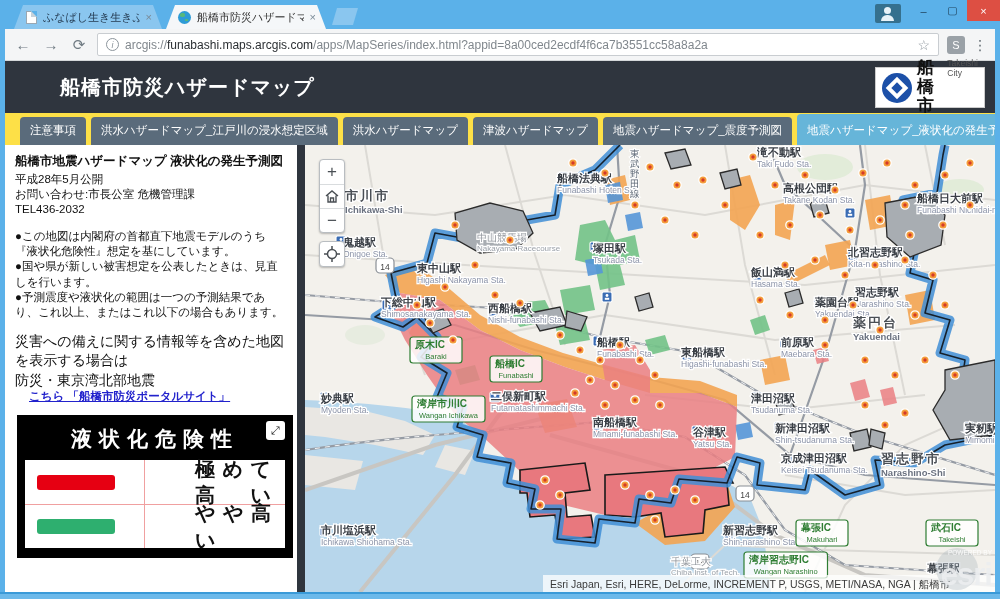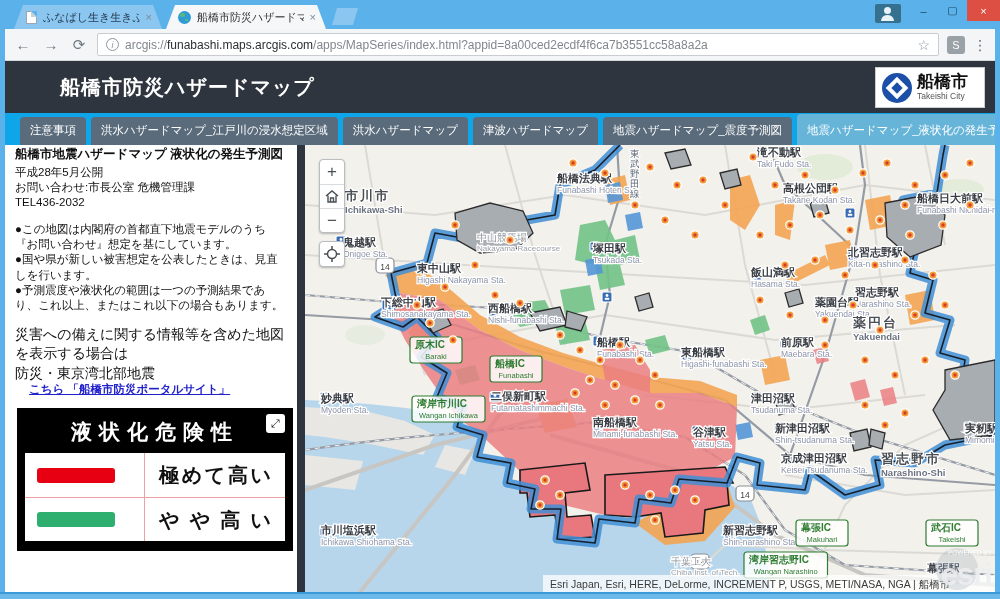--- a/index.html
+++ b/index.html
@@ -35,52 +35,52 @@
   .extbox { width:18px; height:18px; background:#9aa1a7; color:#fff; border-radius:3px; font-size:11px; display:flex; align-items:center; justify-content:center; }
   .menu3 { color:#5f686f; font-size:14px; letter-spacing:0; }
 
   
   .appheader { position:absolute; top:61px; left:5px; width:990px; height:52px; background:#2f353e; display:flex; align-items:center; }
   .apptitle { color:#fff; font-size:20px; font-weight:bold; margin-left:55px; letter-spacing:1px; }
   .citylogo { position:absolute; right:10px; top:6px; width:110px; height:41px; background:#fff; border:1px solid #ccc; display:flex; align-items:center; padding:0 6px; gap:5px; }
   .emblem { width:30px; height:30px; border-radius:50%; background:#1c50a8; position:relative; flex:none; }
   .emblem:before { content:""; position:absolute; left:7px; top:7px; width:16px; height:16px; background:#fff; transform:rotate(45deg); }
   .emblem:after { content:""; position:absolute; left:11px; top:11px; width:8px; height:8px; background:#1c50a8; transform:rotate(45deg); }
-  .logo-txt { display:flex; flex-direction:column; line-height:1.1; }
+  .logo-txt { display:flex; flex-direction:row; line-height:1.1; }
   .logo-jp { font-size:17px; font-weight:bold; color:#111; }
   .logo-en { font-size:8.5px; color:#555; }
 
   
-  .navtabs { position:absolute; top:113px; left:5px; width:990px; height:32px; background:#0ea5e9; }
+  .navtabs { position:absolute; top:113px; left:5px; width:990px; height:32px; background:#fde047; }
   #nav-tabs { list-style:none; display:flex; gap:5px; padding-left:15px; height:32px; align-items:flex-end; }
   .navtab { background:#5a6b7b; color:#fff; font-size:11.5px; padding:6px 10px 7px; border-radius:4px 4px 0 0; white-space:nowrap; }
   .navtab.active { background:#66b5d9; padding-top:9px; }
 
   
   .content { position:absolute; top:145px; left:5px; width:990px; height:447px; display:flex; }
-  .sidebar { width:292px; background:#fff; padding:1px 10px; overflow:hidden; font-size:12px; color:#111; line-height:1.32; }
+  .sidebar { width:292px; background:#fff; padding:8px 10px; overflow:hidden; font-size:12px; color:#111; line-height:1.32; }
   .sb-title { font-size:12.5px; font-weight:bold; white-space:nowrap; margin-bottom:2px; }
   .sb-line { font-size:11.5px; }
   .bullets { margin-top:12px; }
   .bullet { font-size:11.5px; }
   .sb-info { margin-top:12px; font-size:14px; }
   .sb-link { display:block; color:#2222cc; font-weight:bold; text-decoration:underline; font-size:11.5px; padding-left:14px; }
   .divider { width:8px; background:#2f353e; }
 
   
   .legendbox { margin:10px 2px 0 2px; background:#000; padding:6px 8px 10px; position:relative; width:276px; }
   .legend-title { color:#fff; font-size:21px; font-weight:bold; letter-spacing:7px; text-align:center; padding:4px 0 8px; }
   .legend-expand { position:absolute; top:6px; right:8px; width:19px; height:19px; background:#fff; border-radius:3px; color:#222; font-size:11px; display:flex; align-items:center; justify-content:center; }
   .ltable { background:#fff; }
   .lrow { display:flex; height:44px; border-top:1px solid #f0a0a0; }
   .lrow:first-child { border-top:none; }
   .lswatch { width:120px; border-right:1px solid #f0a0a0; display:flex; align-items:center; padding-left:12px; }
   .lbar { width:78px; height:15px; border-radius:3px; }
   .llabel { flex:1; font-size:20px; font-weight:600; display:flex; align-items:center; padding:0 14px; }
-  .llabel span { width:100%; text-align:justify; text-align-last:justify; }
+  .llabel span { width:100%; text-align:justify; text-align-last:justify;margin-left:36px; }
 
   
   .map { position:relative; width:690px; height:447px; background:#f3f1ec; overflow:hidden; }
   .map svg { display:block; }
   .map-controls { position:absolute; left:14px; top:14px; }
   .zgroup { width:26px; background:#fff; border:1px solid #b9bdc1; border-radius:4px; overflow:hidden; box-shadow:0 1px 2px rgba(0,0,0,.25); }
   .zbtn { height:24px; display:flex; align-items:center; justify-content:center; font-size:17px; color:#4a4f54; border-top:1px solid #d9dcde; }
   .zbtn:first-child { border-top:none; }
   .locbtn { margin-top:8px; width:26px; height:26px; background:#fff; border:1px solid #b9bdc1; border-radius:4px; display:flex; align-items:center; justify-content:center; box-shadow:0 1px 2px rgba(0,0,0,.25); }
 
@@ -149,21 +149,21 @@
   </div>
 
   <div class="content">
 
     <div class="sidebar">
       <div class="sb-title">船橋市地震ハザードマップ 液状化の発生予測図</div>
       <div class="sb-line">平成28年5月公開</div>
       <div class="sb-line">お問い合わせ:市長公室 危機管理課</div>
       <div class="sb-line">TEL436-2032</div>
       <div class="bullets" id="sidebar-bullets">
-          <div class="bullet">●この地図は内閣府の首都直下地震モデルのうち『お問い合わせ』想定を基にしています。</div>
+          <div class="bullet">●この地図は内閣府の首都直下地震モデルのうち『液状化危険性』想定を基にしています。</div>
           <div class="bullet">●国や県が新しい被害想定を公表したときは、見直しを行います。</div>
           <div class="bullet">●予測震度や液状化の範囲は一つの予測結果であり、これ以上、またはこれ以下の場合もあります。</div>
         </div>
       <div class="sb-info">災害への備えに関する情報等を含めた地図を表示する場合は</div>
       <div class="sb-info" style="margin-top:2px">防災・東京湾北部地震</div>
       <a class="sb-link">こちら 「船橋市防災ポータルサイト」</a>
 
       <div class="legendbox">
         <div class="legend-title">液状化危険性</div>
         <div class="legend-expand">⤢</div>

